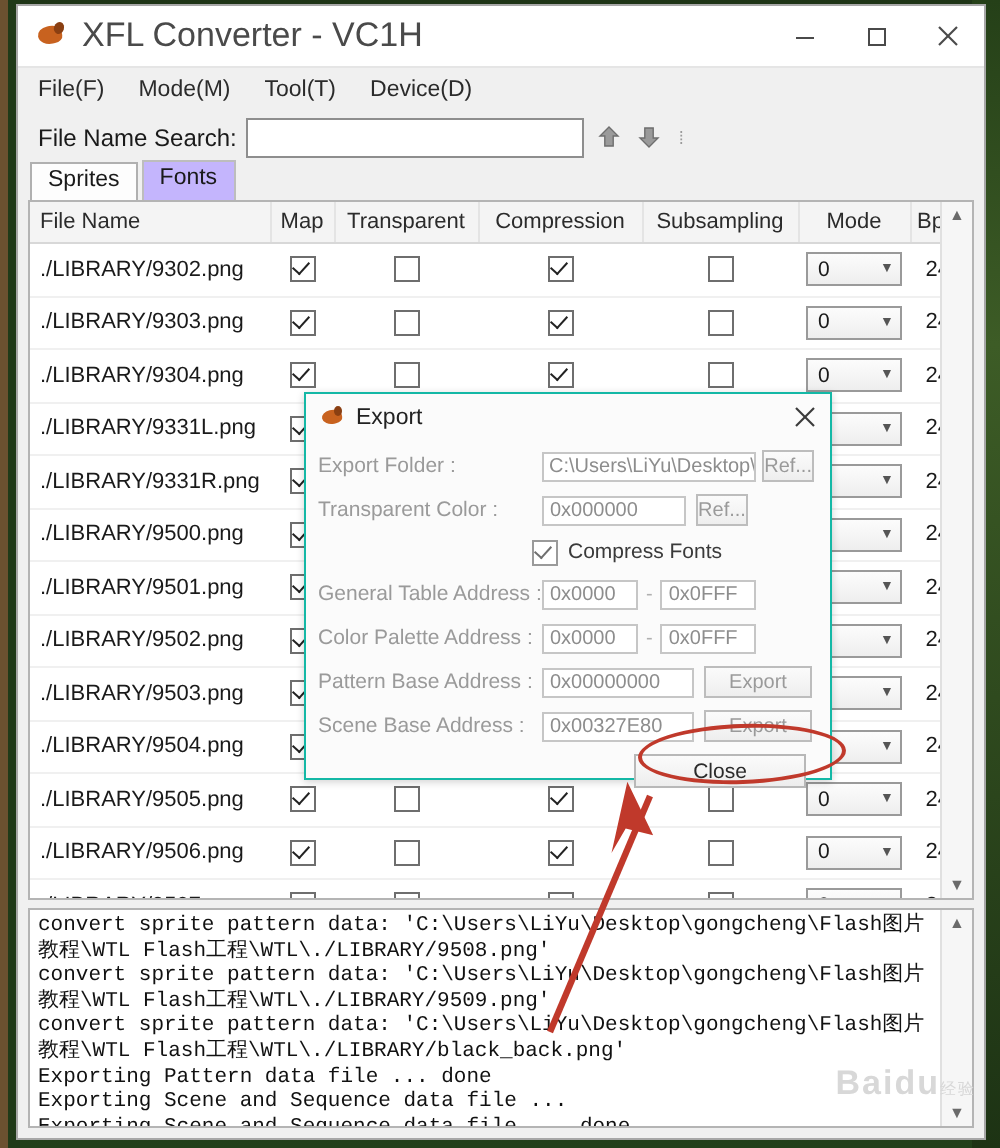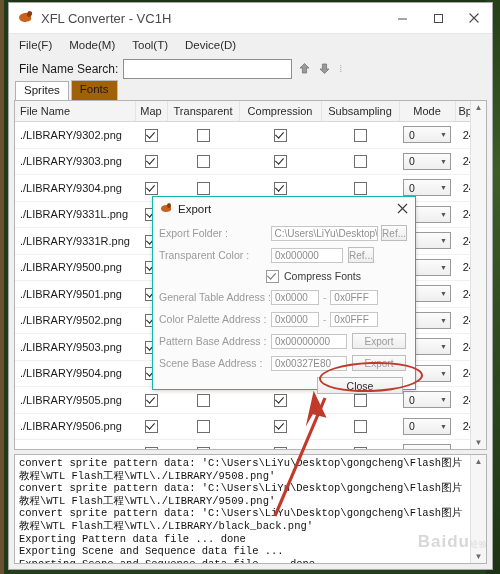--- a/index.html
+++ b/index.html
@@ -21,40 +21,40 @@
   
   .window{position:absolute;left:8px;top:2px;width:483px;height:566px;
     background:#f0f0f0;border:1px solid #a7a7a7;display:flex;flex-direction:column;}
   .titlebar{height:30px;background:#ffffff;display:flex;align-items:center;
     border-bottom:1px solid #e5e5e5;flex:none;}
   .appicon{width:16px;height:16px;margin:0 7px 0 9px;position:relative;flex:none;}
   .appicon::before{content:"";position:absolute;left:1px;top:3px;width:12px;height:9px;
     border-radius:50% 50% 40% 60%;background:#c8621f;transform:rotate(-12deg);}
   .appicon::after{content:"";position:absolute;left:9px;top:1px;width:5px;height:6px;
     background:#8a3f12;border-radius:50%;transform:rotate(20deg);}
-  .title{font-size:13px;color:#4a4a4a;flex:1;white-space:nowrap;}
+  .title{font-size:17px;color:#4a4a4a;flex:1;white-space:nowrap;}
   .wbtns{display:flex;height:30px;}
   .wbtn{width:36px;height:30px;display:flex;align-items:center;justify-content:center;
     font-size:12px;color:#4a4a4a;}
   .wbtn.close{font-size:14px;}
   .wbtn svg{display:block;}
   .menubar{height:22px;display:flex;align-items:center;padding-left:10px;gap:17px;
     background:#f0f0f0;flex:none;}
   .menubar span{font-size:11.5px;color:#2b2b2b;}
   .searchbar{height:25px;display:flex;align-items:center;padding-left:10px;
     background:#f0f0f0;flex:none;gap:5px;}
   .searchlabel{font-size:12px;color:#1a1a1a;}
   .searchinput{width:163px;height:16px;background:#fff;border:1px solid #8e8e8e;}
   .arrowbtn{width:15px;height:16px;display:flex;align-items:center;justify-content:center;}
   .arrowbtn svg{display:block;}
   .gripdots{font-size:9px;color:#9a9a9a;margin-left:2px;}
   .tabs{display:flex;align-items:center;height:19px;padding-left:6px;
     background:#f0f0f0;flex:none;}
   .tab{font-size:11.5px;color:#1a1a1a;padding:2px 8px 2px 8px;height:21px;
-    box-sizing:border-box;background:#a16207;border:1px solid #bdbdbd;
+    box-sizing:border-box;background:#c4b5fd;border:1px solid #bdbdbd;
     border-bottom:none;margin-right:2px;}
   .tab.active{background:#fdfdfd;border-color:#b0b0b0;height:19px;}
   .tablewrap{flex:1;margin:0 5px;background:#fff;border:1px solid #b4b4b4;
     display:flex;overflow:hidden;position:relative;gap:32px;}
   .gridarea{flex:1;display:flex;flex-direction:column;min-width:0;}
   table{border-collapse:collapse;width:100%;table-layout:fixed;}
   thead th{background:#f4f4f4;border-bottom:1px solid #d8d8d8;
     border-right:1px solid #e4e4e4;font-weight:normal;font-size:11px;color:#2b2b2b;
     height:20px;padding:0 3px;}
   tbody td{height:25.5px;font-size:11px;color:#1a1a1a;padding:0 3px;

